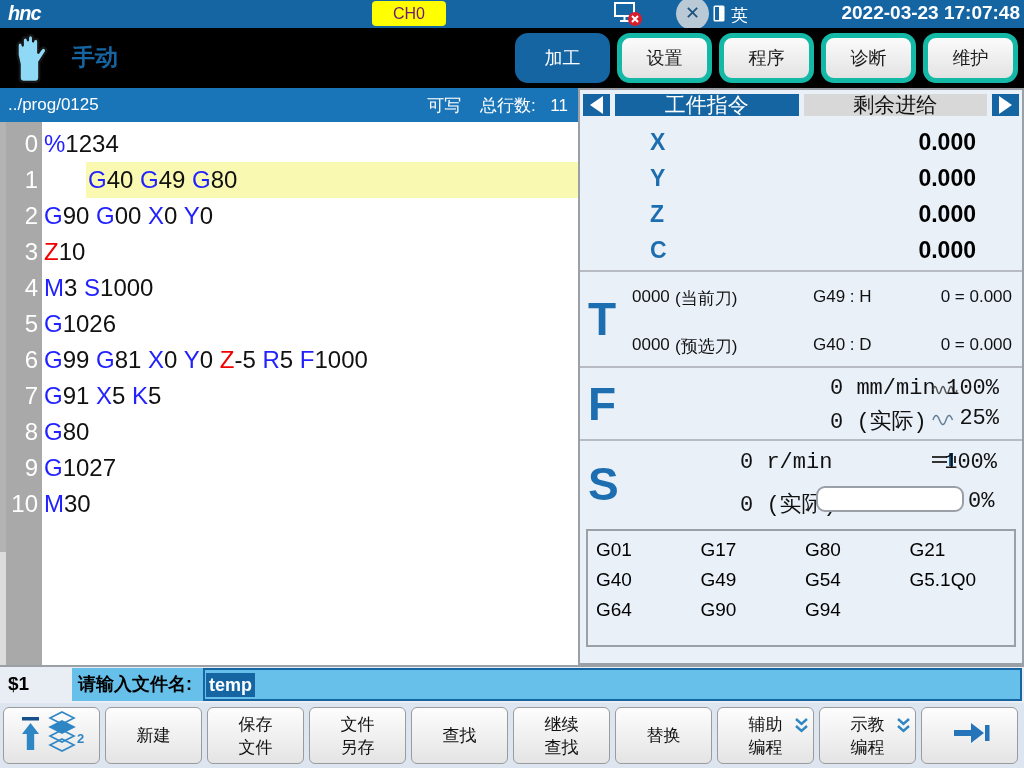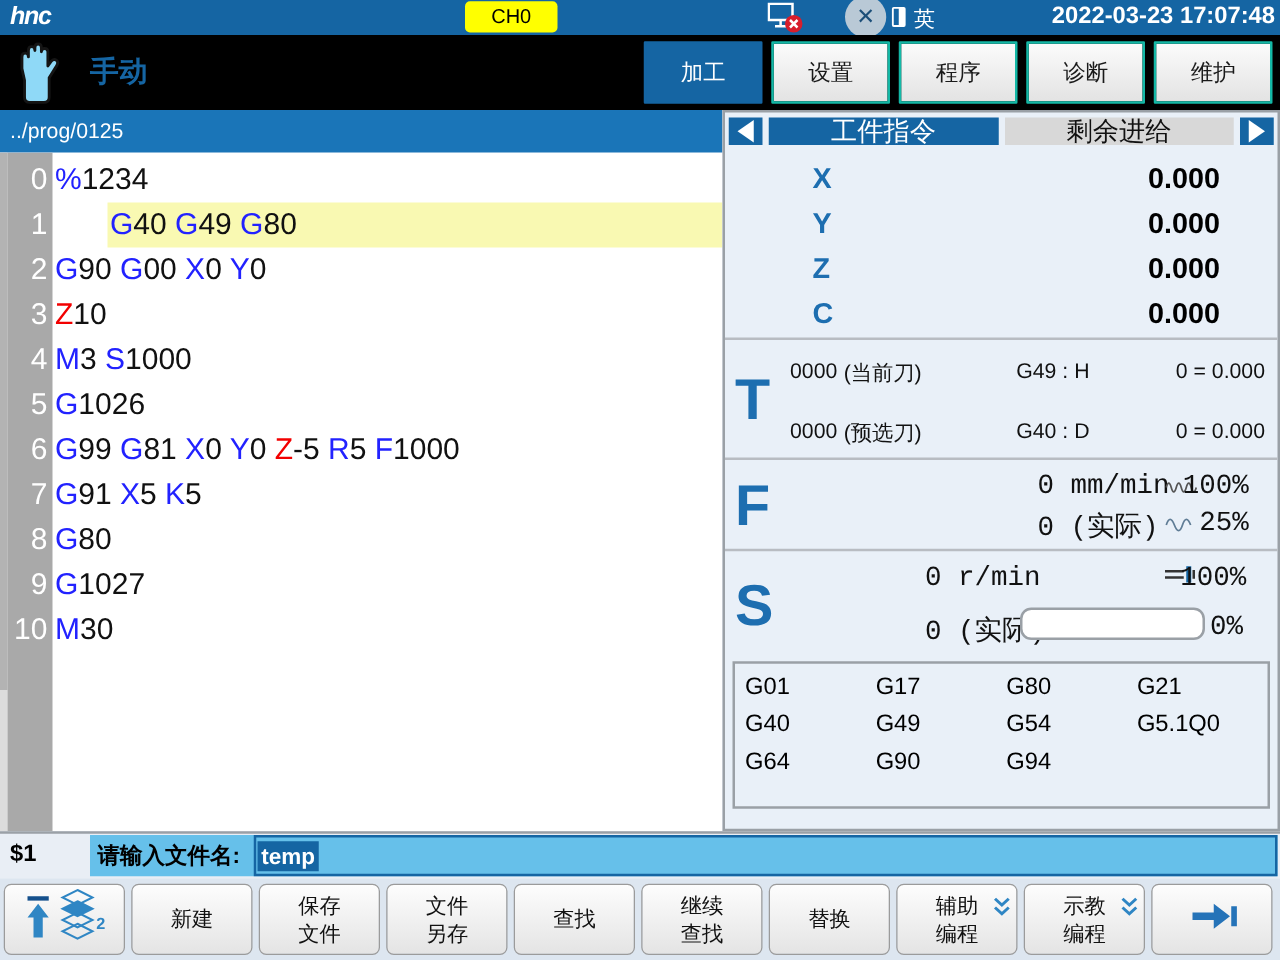--- a/index.html
+++ b/index.html
@@ -5,32 +5,32 @@
   * { margin:0; padding:0; box-sizing:border-box; }
   html,body { width:1024px; height:768px; }
   #root {
     position:relative; width:1024px; height:768px; overflow:hidden;
     background:#dde6f0; font-family:"Liberation Sans","DejaVu Sans",sans-serif;
     color:#111;
   }
   
   .titlebar { position:absolute; left:0; top:0; width:1024px; height:28px; background:#1565a3; }
   .logo { position:absolute; left:8px; top:2px; color:#fff; font-style:italic; font-weight:bold; font-size:20px; letter-spacing:-1px; }
-  .ch-badge { position:absolute; left:372px; top:1px; width:74px; height:25px; background:#ffff00; border-radius:4px; color:#000000; font-size:16px; line-height:25px; text-align:center; }
+  .ch-badge { position:absolute; left:372px; top:1px; width:74px; height:25px; background:#ffff00; border-radius:4px; color:#701a75; font-size:16px; line-height:25px; text-align:center; }
   .net-icon { position:absolute; left:614px; top:2px; }
   .session-icon { position:absolute; left:676px; top:-3px; width:33px; height:33px; border-radius:50%; background:#b9c9d6; color:#1c4f79; font-weight:bold; font-size:18px; text-align:center; line-height:33px; }
   .book-icon { position:absolute; left:713px; top:5px; }
   .lang { position:absolute; left:731px; top:4px; color:#fff; font-size:17px; }
   .datetime { position:absolute; right:4px; top:2px; color:#fff; font-size:19px; font-weight:bold; }
   
   .modebar { position:absolute; left:0; top:28px; width:1024px; height:60px; background:#000000;text-decoration:underline; }
   .hand-icon { position:absolute; left:10px; top:2px; }
   .mode-label { position:absolute; left:72px; top:0; line-height:58px; font-size:23px; font-weight:bold; color:#1565a3; }
   .main-tabs { position:absolute; left:515px; top:5px; display:flex; gap:7px; }
-  .main-tab { width:95px; height:50px; border:2px solid #14b8a6; border-radius:1px;
+  .main-tab { width:95px; height:50px; border:5px solid #14b8a6; border-radius:13px;
     background:linear-gradient(#fbfbfb,#e3e3e3); font-size:18px; color:#1a1a1a;
     display:flex; align-items:center; justify-content:center; }
   .main-tab.active { background:#1565a3; color:#fff; border-color:#1565a3; }
   
   .main { position:absolute; left:0; top:88px; width:1024px; height:577px; }
   
   .program-panel { position:absolute; left:0; top:0; width:578px; height:577px; background:#fff; }
   .prog-header { height:34px; background:#1a75b8; color:#fff; font-size:17px;
     display:flex; justify-content:space-between; align-items:center; padding:0 10px 0 8px; }
   .prog-meta span { margin-left:14px; }
@@ -139,20 +139,25 @@
       <div class="main-tab">诊断</div>
       <div class="main-tab">维护</div>
     </div>
   </div>
 
   <div class="main">
 
     <div class="program-panel">
       <div class="prog-header">
         <span>../prog/0125</span>
+        <span class="prog-meta">
+          <span>可写</span>
+          <span>总行数:</span>
+          <span class="count">11</span>
+        </span>
       </div>
       <div class="prog-body">
         <div class="pscroll">
             <div class="pscroll-thumb"></div>
           </div>
         <div class="gutter"></div>
         <div class="plines">
             <div class="pline">
               <span class="lnum">0</span>
               <span class="lcode"><span class="tk-b">%</span><span class="tk-k">1234</span></span>

